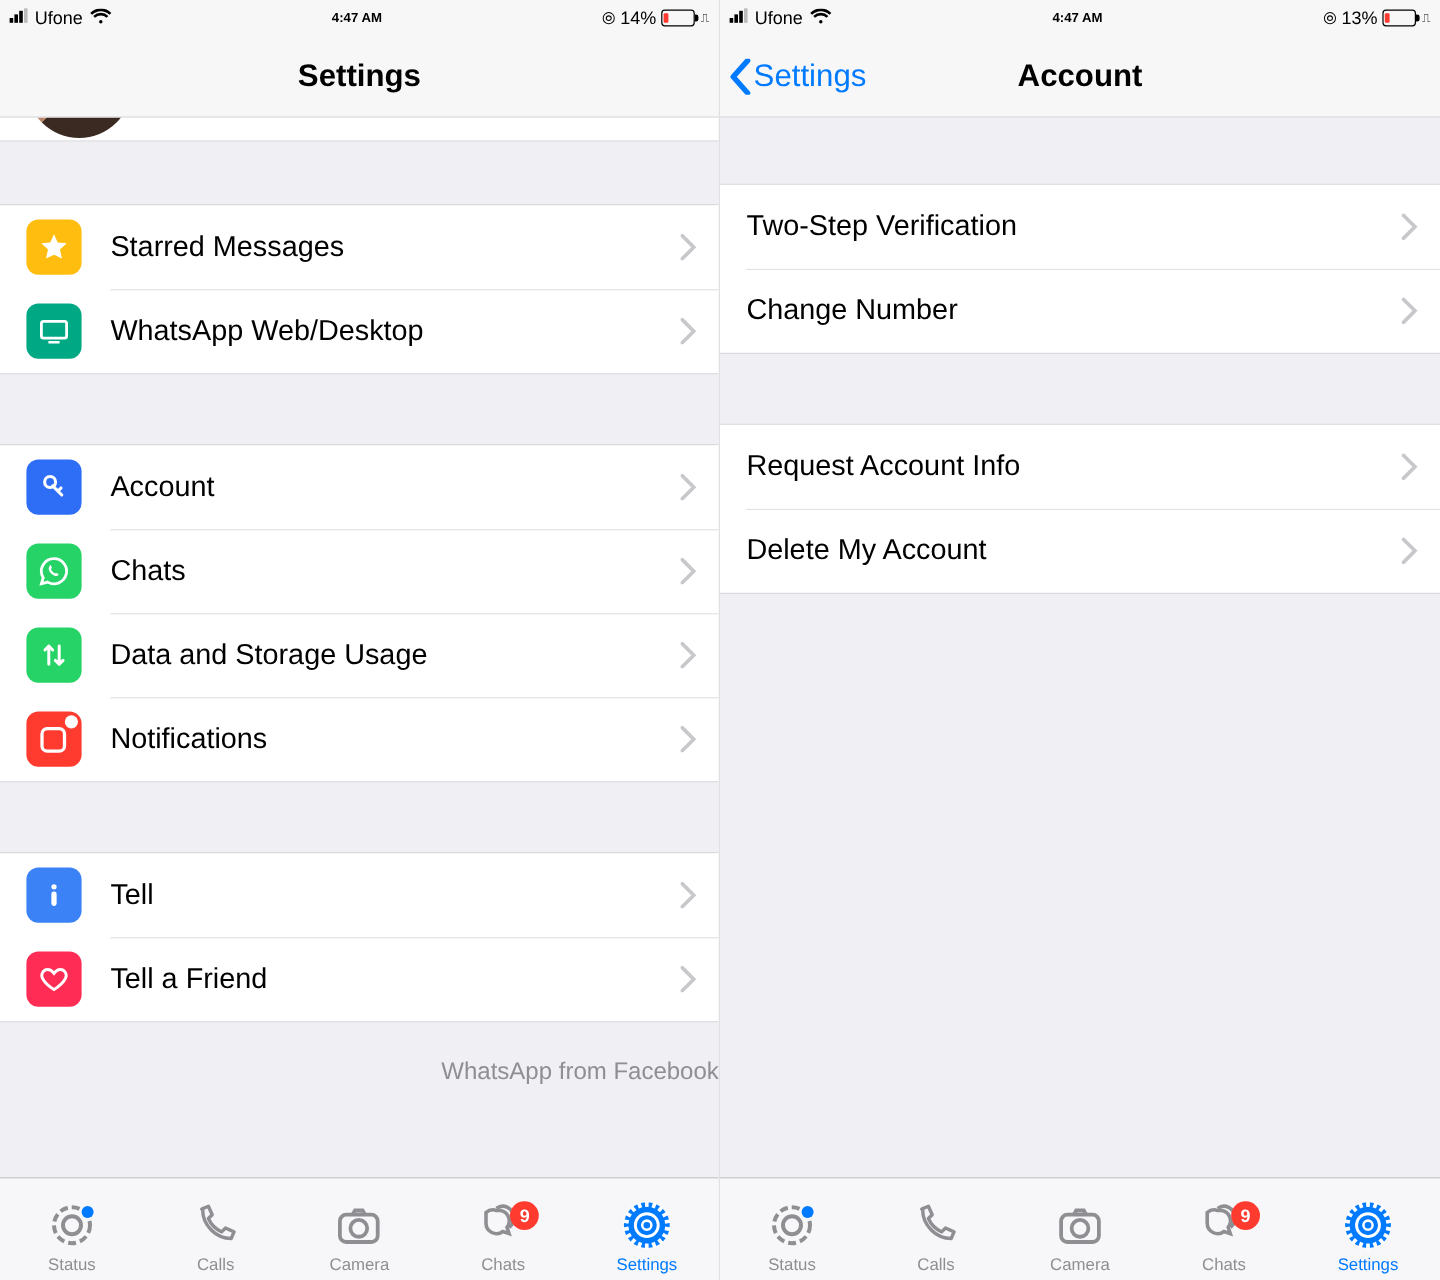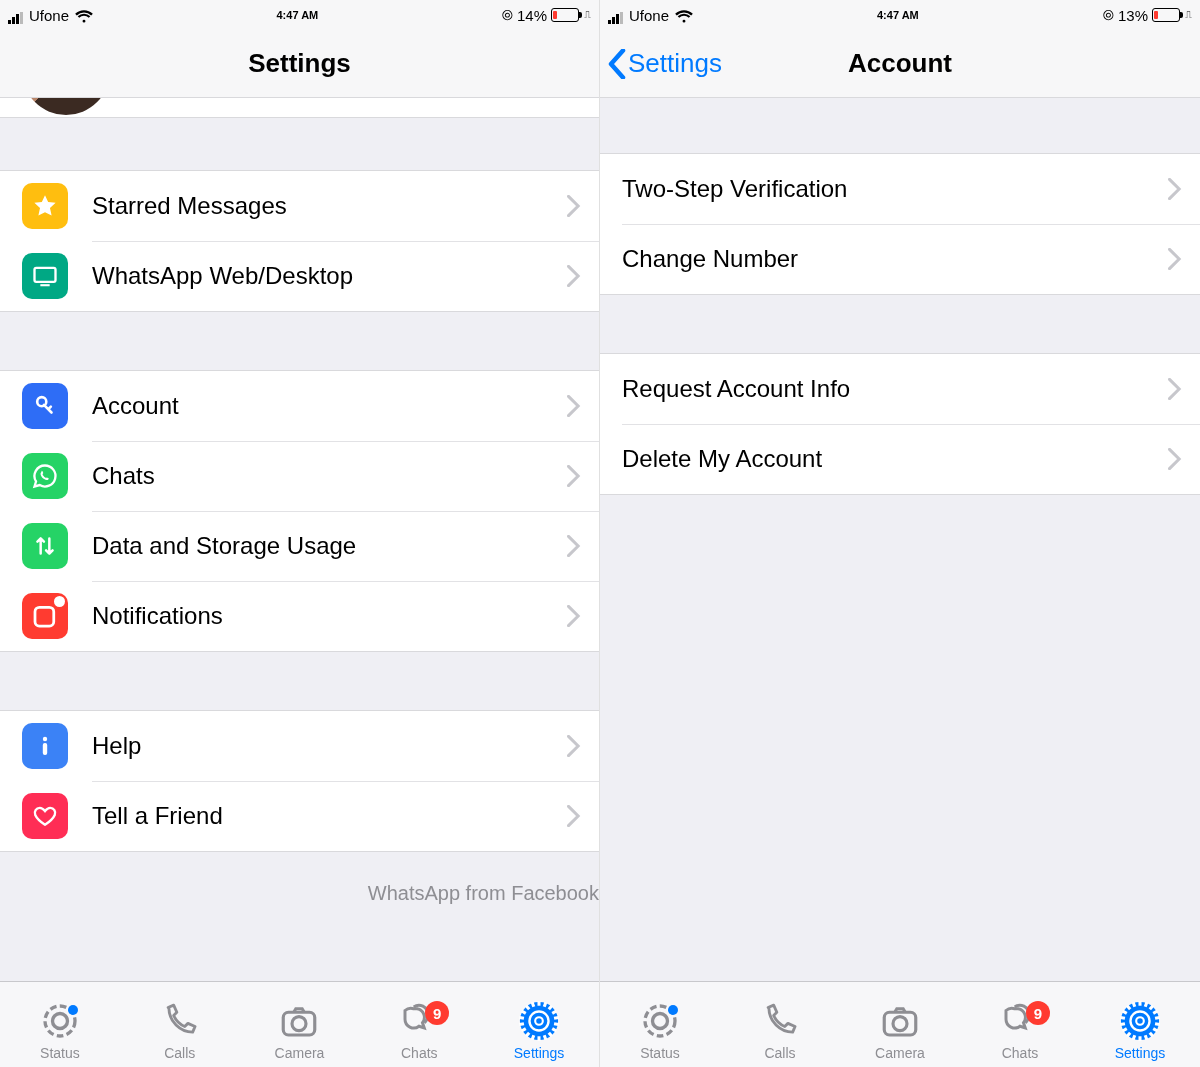--- a/index.html
+++ b/index.html
@@ -2,21 +2,21 @@
 <html><head>
 <meta charset="utf-8">
 <style>
   *{box-sizing:border-box;margin:0;padding:0;font-family:-apple-system,"Helvetica Neue",Arial,sans-serif;}
   body{background:#fff;width:1200px;}
   .stage{display:flex;}
   .phone{width:600px;height:1067px;background:#efeff4;display:flex;flex-direction:column;position:relative;overflow:hidden;border-right:0px solid #ddd;}
   .phone:first-child{border-right:1px solid #e0e0e0;}
   
   .status-bar{height:30px;background:#f7f7f8;display:flex;align-items:center;justify-content:space-between;padding:0 8px;font-size:15px;color:#000;}
-  .sb-left{display:flex;align-items:flex-end;gap:6px;}
+  .sb-left{display:flex;align-items:flex-start;gap:6px;}
   .sb-right{display:flex;align-items:center;gap:4px;}
   .sig{display:flex;align-items:flex-end;gap:1px;height:12px;}
   .sig span{width:3px;background:#000;display:inline-block;border-radius:0;}
   .sig .b1{height:4px;} .sig .b2{height:7px;} .sig .b3{height:10px;} .sig .b4{height:12px;background:#bbb;}
   .carrier{font-size:15px;}
   .wifi{width:18px;height:14px;position:relative;}
   .wifi svg{display:block;}
   .sb-time{font-size:11px;font-weight:600;text-align:center;}
   .lock{font-size:14px;line-height:1;}
   .batt{width:28px;height:14px;border:1.5px solid #000;border-radius:3px;position:relative;display:flex;align-items:center;}
@@ -207,21 +207,21 @@
     <div class="gap med"></div>
 
     <div class="group">
       <div class="row">
         <div class="icon ic-lblue">
           <svg width="24" height="28" viewBox="0 0 24 24">
                 <circle cx="12" cy="5" r="2.2" fill="#fff"></circle>
                 <rect x="9.8" y="9" width="4.4" height="12" rx="2" fill="#fff"></rect>
               </svg>
         </div>
-        <div class="label">Help</div>
+        <div class="label">Tell</div>
         <span class="chev">
               <svg width="14" height="22" viewBox="0 0 10 16">
                 <path d="M1 1l7 7-7 7" stroke="#c7c7cc" stroke-width="2.2" fill="none" stroke-linecap="round"></path>
               </svg>
             </span>
       </div>
       <div class="row">
         <div class="icon ic-pink">
           <svg width="26" height="26" viewBox="0 0 24 24">
                 <path d="M12 20s-7-4.5-9-9c-1.3-3 .8-6.5 4.2-6.5 2 0 3.4 1.2 4.8 3 1.4-1.8 2.8-3 4.8-3 3.4 0 5.5 3.5 4.2 6.5-2 4.5-9 9-9 9z" fill="none" stroke="#fff" stroke-width="2.2"></path>

